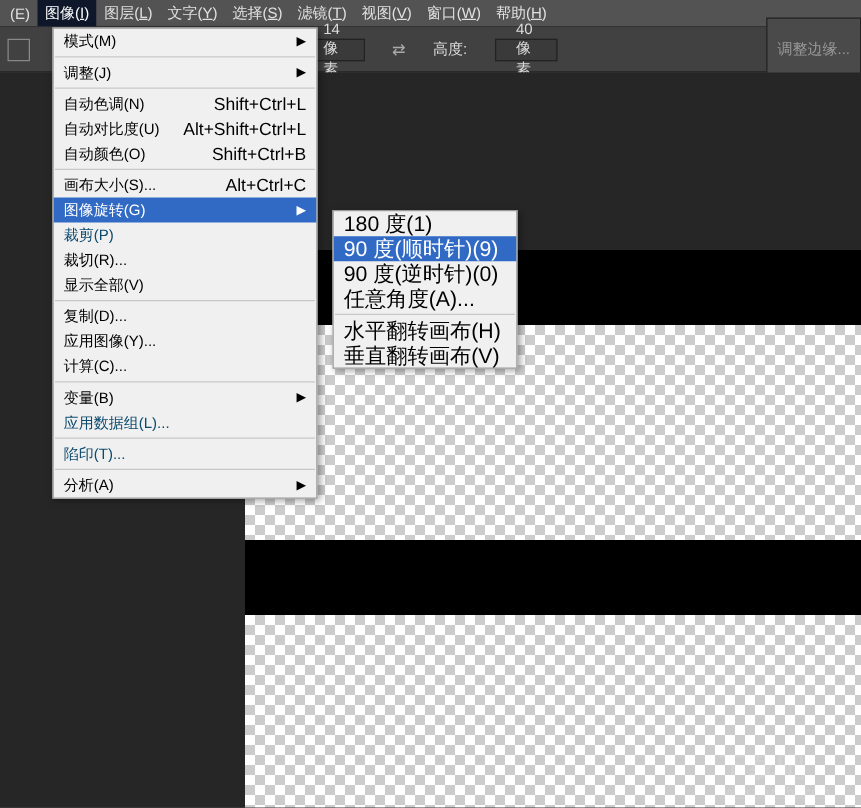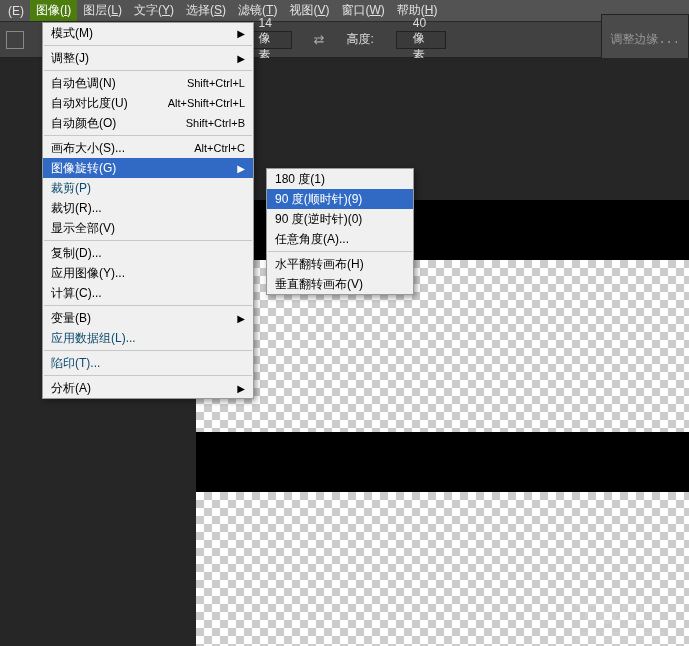--- a/index.html
+++ b/index.html
@@ -1,42 +1,42 @@
 <!DOCTYPE html>
 <html><head>
 <meta charset="utf-8">
 <style>
   * { box-sizing: border-box; margin: 0; padding: 0; font-family: "Microsoft YaHei", "SimSun", Arial, sans-serif; }
   body { background: #535353; width: 689px; height: 646px; overflow: hidden; position: relative; font-size: 12px; color: #e0e0e0; }
   .menubar { background: #535353; height: 22px; display: flex; align-items: center; padding-left: 2px; border-bottom: 1px solid #2a2a2a; }
   .menubar-item { padding: 2px 6px; cursor: default; color: #e0e0e0; }
-  .menubar-item.active { background: #4d7c0f; color: #fff; }
+  .menubar-item.active { background: #0f172a; color: #fff; }
   .menubar-item .ul { text-decoration: underline; }
   .toolbar { background: #414141; height: 36px; display: flex; align-items: center; padding-left: 6px; gap: 22px; color: #ddd; border-bottom: 1px solid #222; }
   .tool-icon { width: 18px; height: 18px; border: 1px solid #888; display:inline-block; }
   .select { background: #464646; border: 1px solid #222; color: #ddd; padding: 1px 16px 1px 6px; height: 20px; font-size: 12px; position: relative; }
   .select::after { content: "▾"; position:absolute; right:4px; top:2px; font-size:10px; color:#ccc;}
   .numfield { background: #3a3a3a; border: 1px solid #222; color:#ddd; width:50px; height:18px; padding:0 16px; font-size:12px; display:inline-flex; align-items:center;}
   .swap-icon { color:#aaa; font-size:13px; }
-  .edge-btn { background:#4a4a4a; color:#999; border:1px solid #222; padding:16px 8px; font-size:12px;font-family:Liberation Mono, monospace; }
+  .edge-btn { background:#4a4a4a; color:#999; border:1px solid #222; padding:16px 8px; font-size:12px; }
   .canvas-area { position: absolute; left:0; right:0; top:58px; bottom:0; background:#262626; }
   .blackbar1 { position:absolute; left:196px; top:142px; width:494px; height:60px; background:#000; }
   .check1 { position:absolute; left:196px; top:202px; width:494px; height:172px; background-image: repeating-conic-gradient(#ccc 0 25%, #fff 0 50%); background-size: 16px 16px; }
   .blackbar2 { position:absolute; left:196px; top:374px; width:494px; height:60px; background:#000; }
   .check2 { position:absolute; left:196px; top:434px; width:494px; height:168px; background-image: repeating-conic-gradient(#ccc 0 25%, #fff 0 50%); background-size: 16px 16px; }
   .dropdown { position:absolute; left:42px; top:22px; width:212px; background:#f0f0f0; border:1px solid #9a9a9a; box-shadow: 2px 2px 6px rgba(0,0,0,0.4); color:#000; font-size:12px; }
   .dd-row { display:flex; align-items:center; height:20px; padding:0 8px; position:relative; }
   .dd-row.disabled { color:#0c4a6e; }
   .dd-row.highlight { background:#316ac5; color:#fff; }
   .dd-label { flex:1; white-space:nowrap; }
-  .dd-short { color:#000; font-size:11px; margin-left:6px;}
+  .dd-short { color:#000; font-size:14px; margin-left:6px;}
   .dd-arrow { font-size:10px; color:#000; }
   .dd-row.highlight .dd-arrow, .dd-row.highlight .dd-short { color:#fff; }
   .dd-sep { height:0; border-top:1px solid #c8c8c8; margin:2px 1px; }
-  .submenu { position:absolute; left:266px; top:168px; width:148px; background:#f0f0f0; border:1px solid #9a9a9a; box-shadow:2px 2px 6px rgba(0,0,0,0.4); color:#000; font-size:12px;}
+  .submenu { position:absolute; left:266px; top:168px; width:148px; background:#f0f0f0; border:1px solid #9a9a9a; box-shadow:2px 2px 6px rgba(0,0,0,0.4); color:#000; font-size:17px;}
   .watermark { position:absolute; right:25px; bottom:6px; color:rgba(255,255,255,0.12); font-size:22px; font-weight:bold; letter-spacing:1px; pointer-events:none;}
   .watermark small{ display:block; font-size:10px; text-align:center; letter-spacing:0;text-decoration:underline;}
 </style>
 </head>
 <body>
 
 <div class="menubar">
   <span class="menubar-item">(E)</span>
   <span class="menubar-item active">图像(<span class="ul">I</span>)</span>
   <span class="menubar-item">图层(<span class="ul">L</span>)</span>

